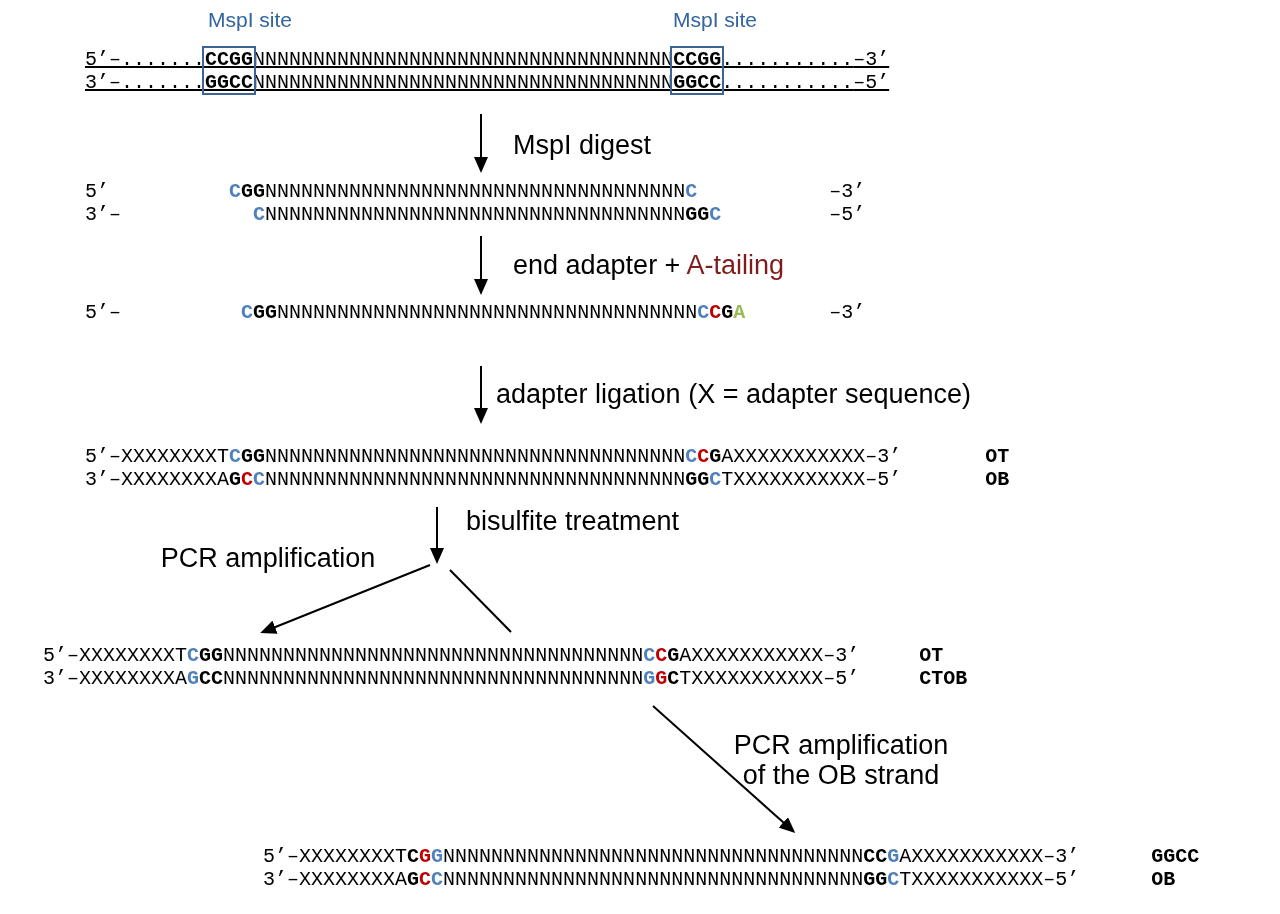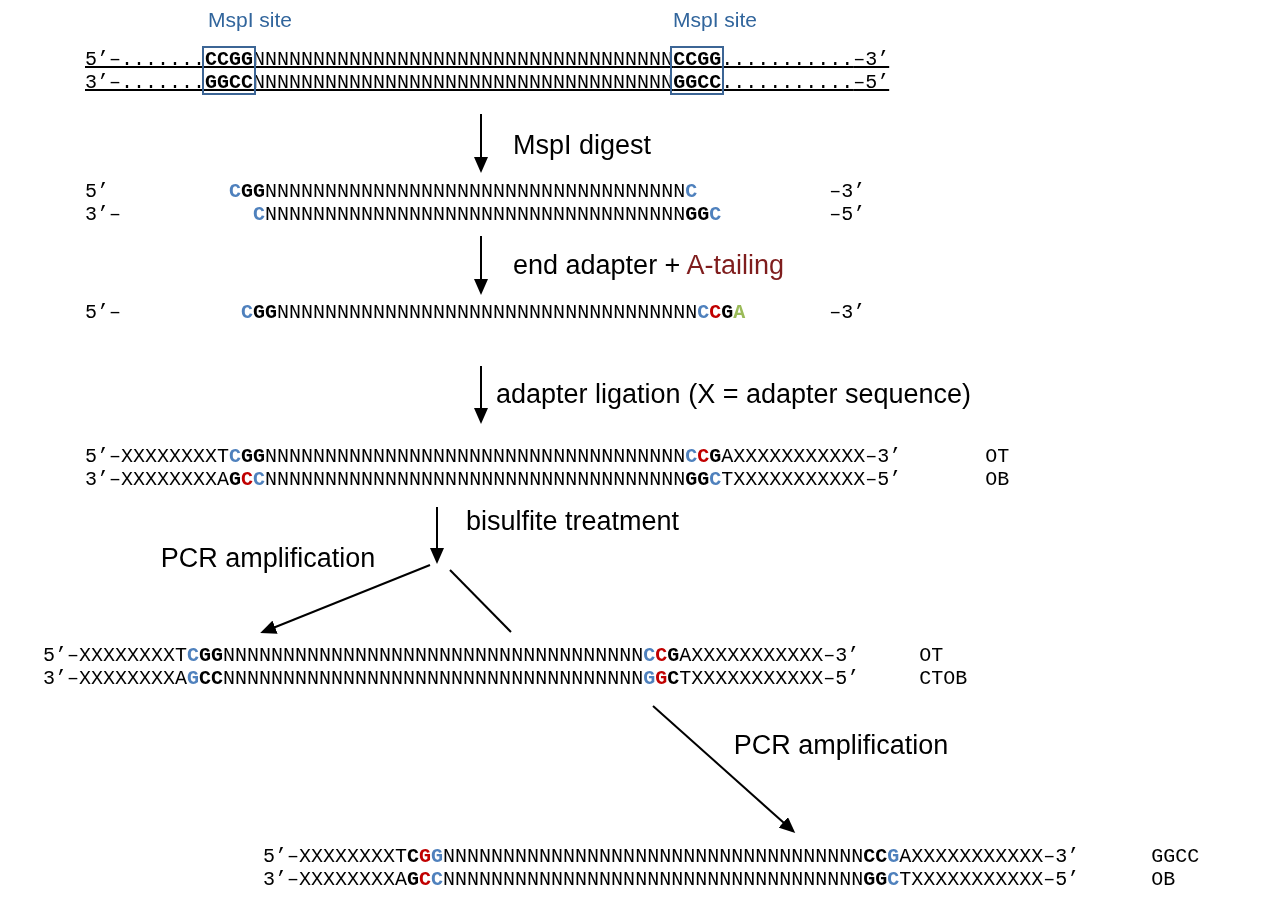--- a/index.html
+++ b/index.html
@@ -6,21 +6,21 @@
   #diagram{position:relative;width:1280px;height:914px;background:#ffffff;overflow:hidden;
            font-family:"Liberation Sans",sans-serif;color:#000;}
   #arrows{position:absolute;left:0;top:0;pointer-events:none;}
   .seq-block{position:absolute;font-family:"Liberation Mono","DejaVu Sans Mono",monospace;
              font-size:20px;line-height:23px;color:#000;}
   .seq-line{white-space:pre;height:23px;}
   .sb{font-weight:bold;}
   .su{color:#4f81bd;font-weight:bold;}
   .sr{color:#c00000;font-weight:bold;}
   .sg{color:#9bbb59;font-weight:bold;}
-  .sl{font-weight:normal;}
+  .sl{font-weight:bold;}
   .site-box{position:absolute;top:-2px;height:49px;border:2px solid #3c6595;box-sizing:border-box;}
   .mspi-label{position:absolute;top:8px;transform:translateX(-50%);color:#31659c;font-size:21px;white-space:nowrap;}
   .step{position:absolute;font-size:27px;white-space:nowrap;}
   .step .green{color:#7f1d1d;}
   .step.centered{transform:translateX(-50%);text-align:center;line-height:30px;}
 </style>
 </head>
 <body>
 
 <div id="diagram">
@@ -52,20 +52,21 @@
   <div class="step" style="left:496px;top:379px;">adapter ligation (X = adapter sequence)</div>
 
   <div class="step" style="left:466px;top:506px;">bisulfite treatment</div>
 
   <div class="step centered" style="left:268px;top:543px;">
     <div>PCR amplification</div>
   </div>
 
   <div class="step centered" style="left:841px;top:730px;">
     <div>PCR amplification</div>
+    <div>of the OB strand</div>
   </div>
 
 <div class="seq-block" style="left: 85px; top: 48px; text-decoration: underline;">
       <div class="seq-line"><span>5’–</span><span>.......</span><span class="sb">CCGG</span><span>NNNNNNNNNNNNNNNNNNNNNNNNNNNNNNNNNNN</span><span class="sb">CCGG</span><span>...........</span><span>–3’</span></div>
       <div class="seq-line"><span>3’–</span><span>.......</span><span class="sb">GGCC</span><span>NNNNNNNNNNNNNNNNNNNNNNNNNNNNNNNNNNN</span><span class="sb">GGCC</span><span>...........</span><span>–5’</span></div>
       <div class="site-box" style="left: 117px; width: 54px;"></div>
       <div class="site-box" style="left: 585px; width: 54px;"></div>
     </div>
     <div class="seq-block" style="left: 85px; top: 180px;">
       <div class="seq-line"><span>5’</span><span>          </span><span class="su">C</span><span class="sb">GG</span><span>NNNNNNNNNNNNNNNNNNNNNNNNNNNNNNNNNNN</span><span class="su">C</span><span>           </span><span>–3’</span></div>

